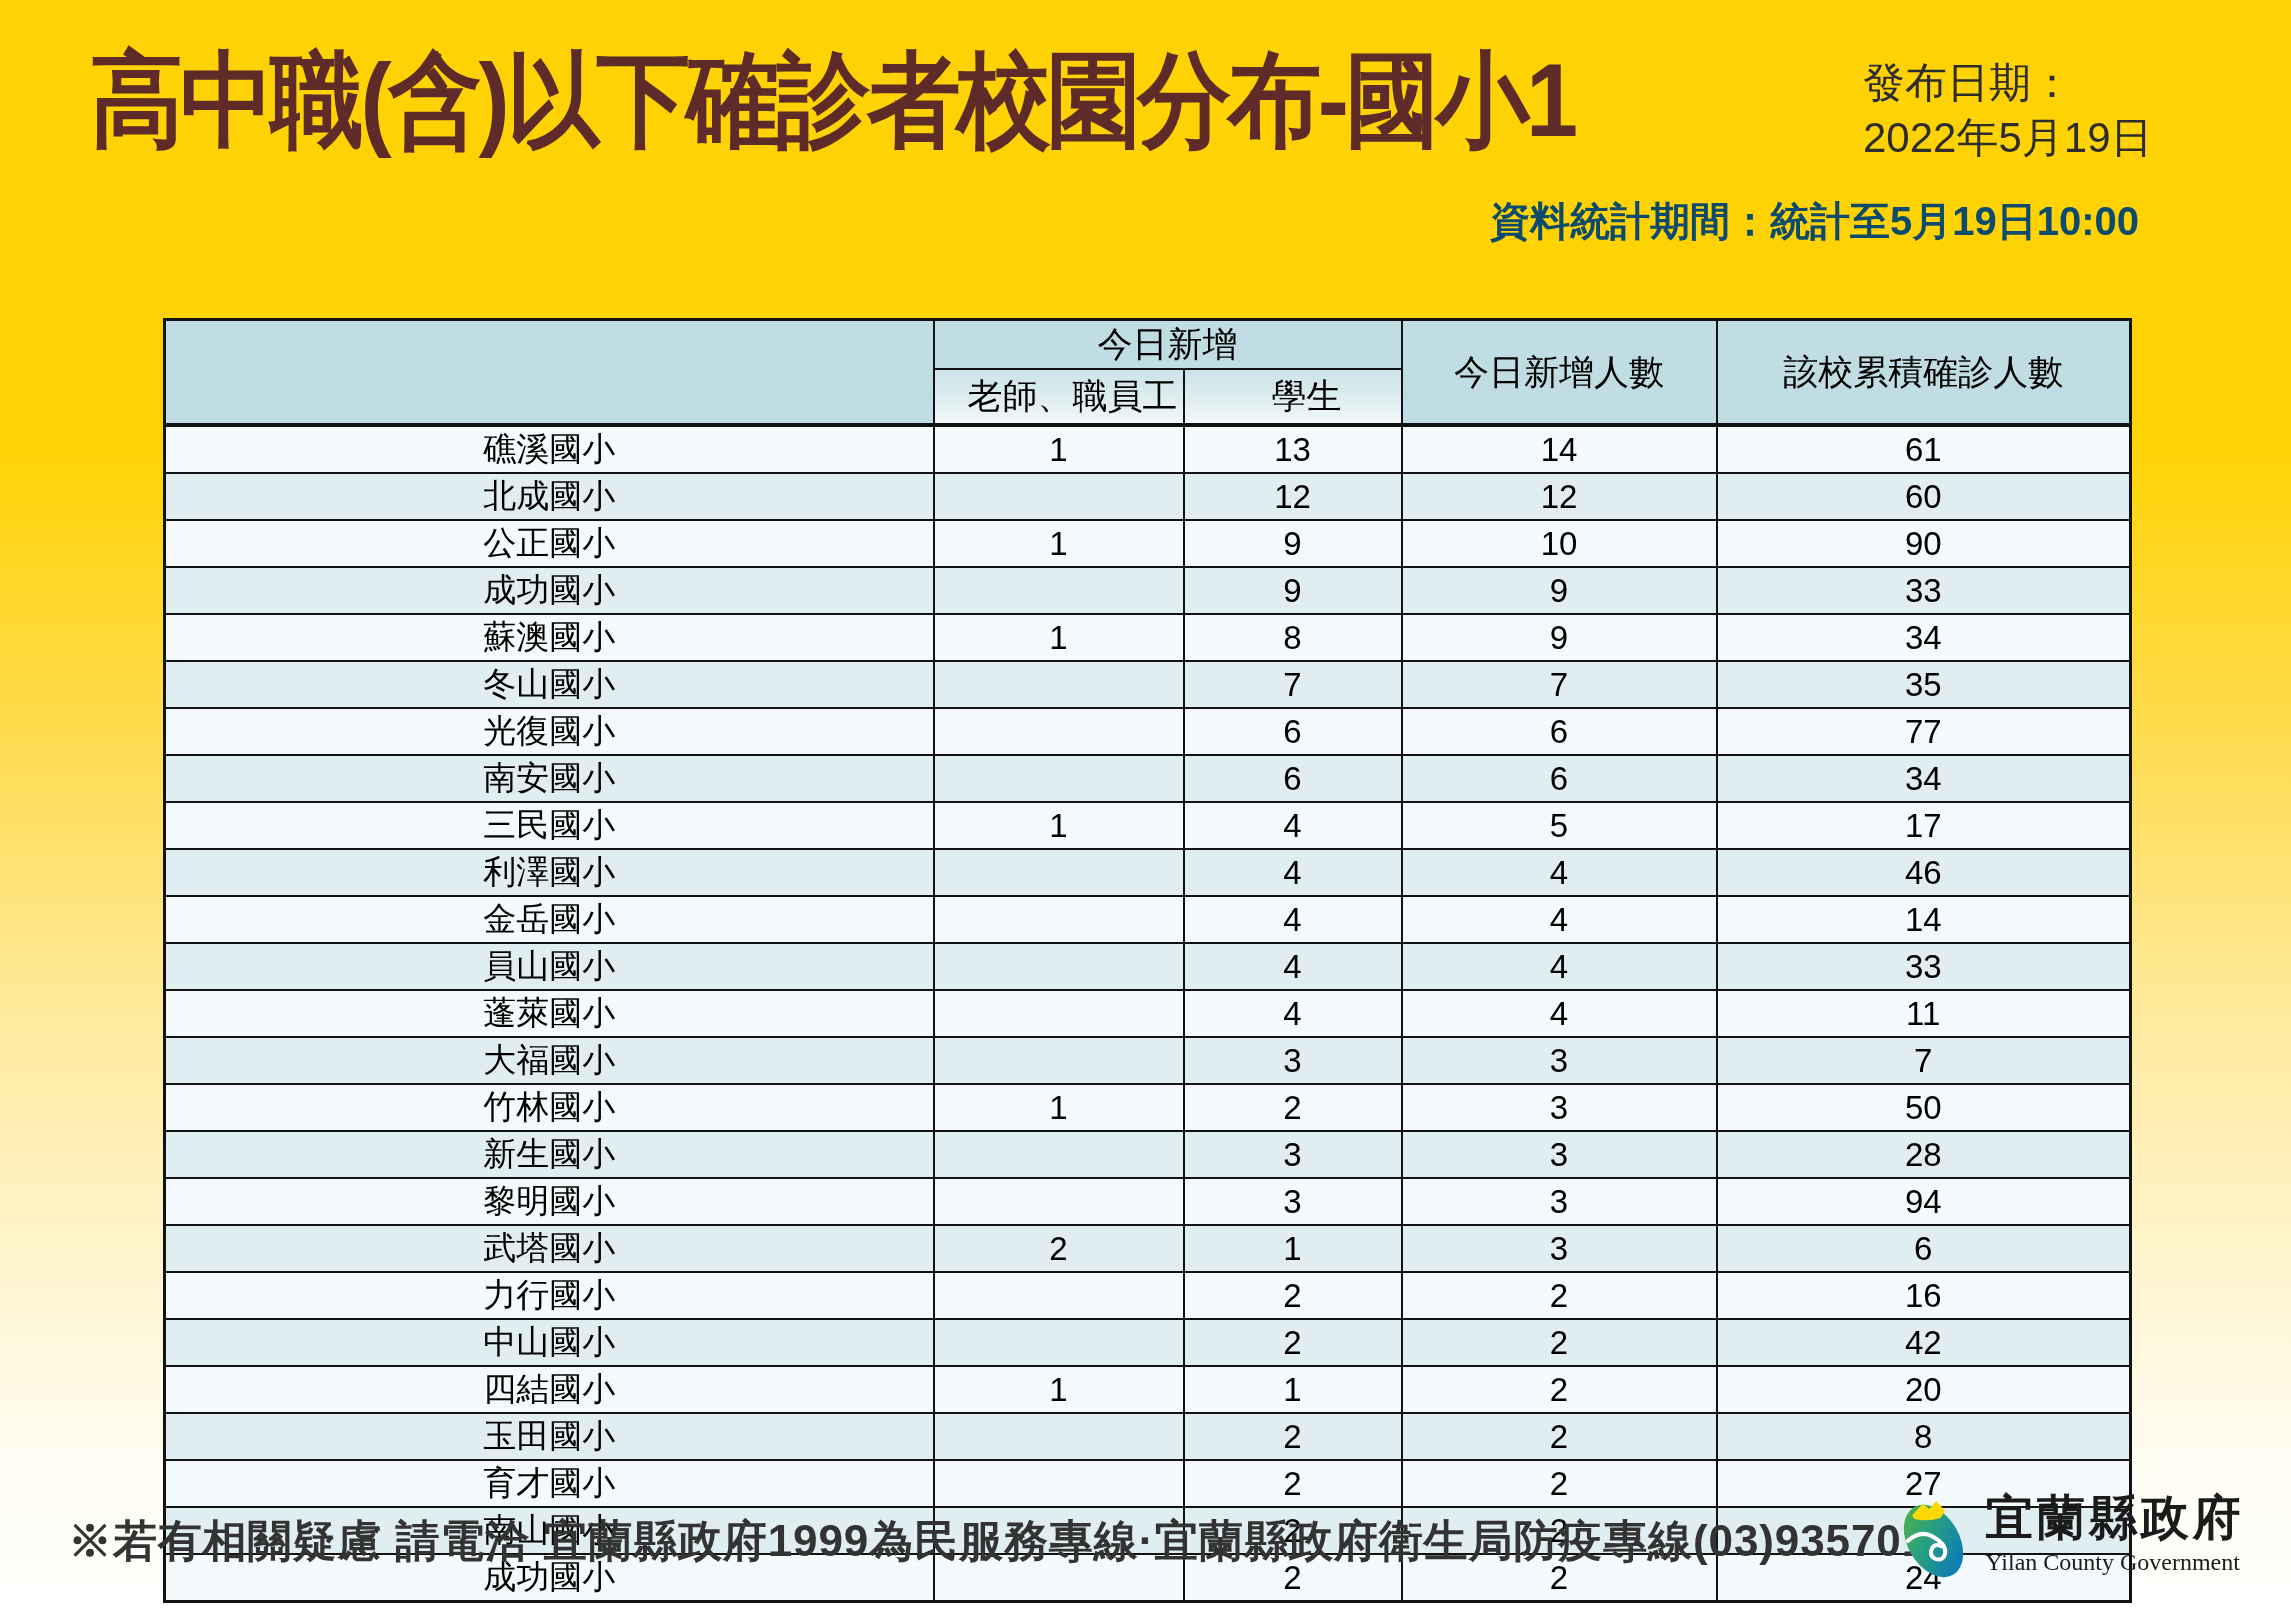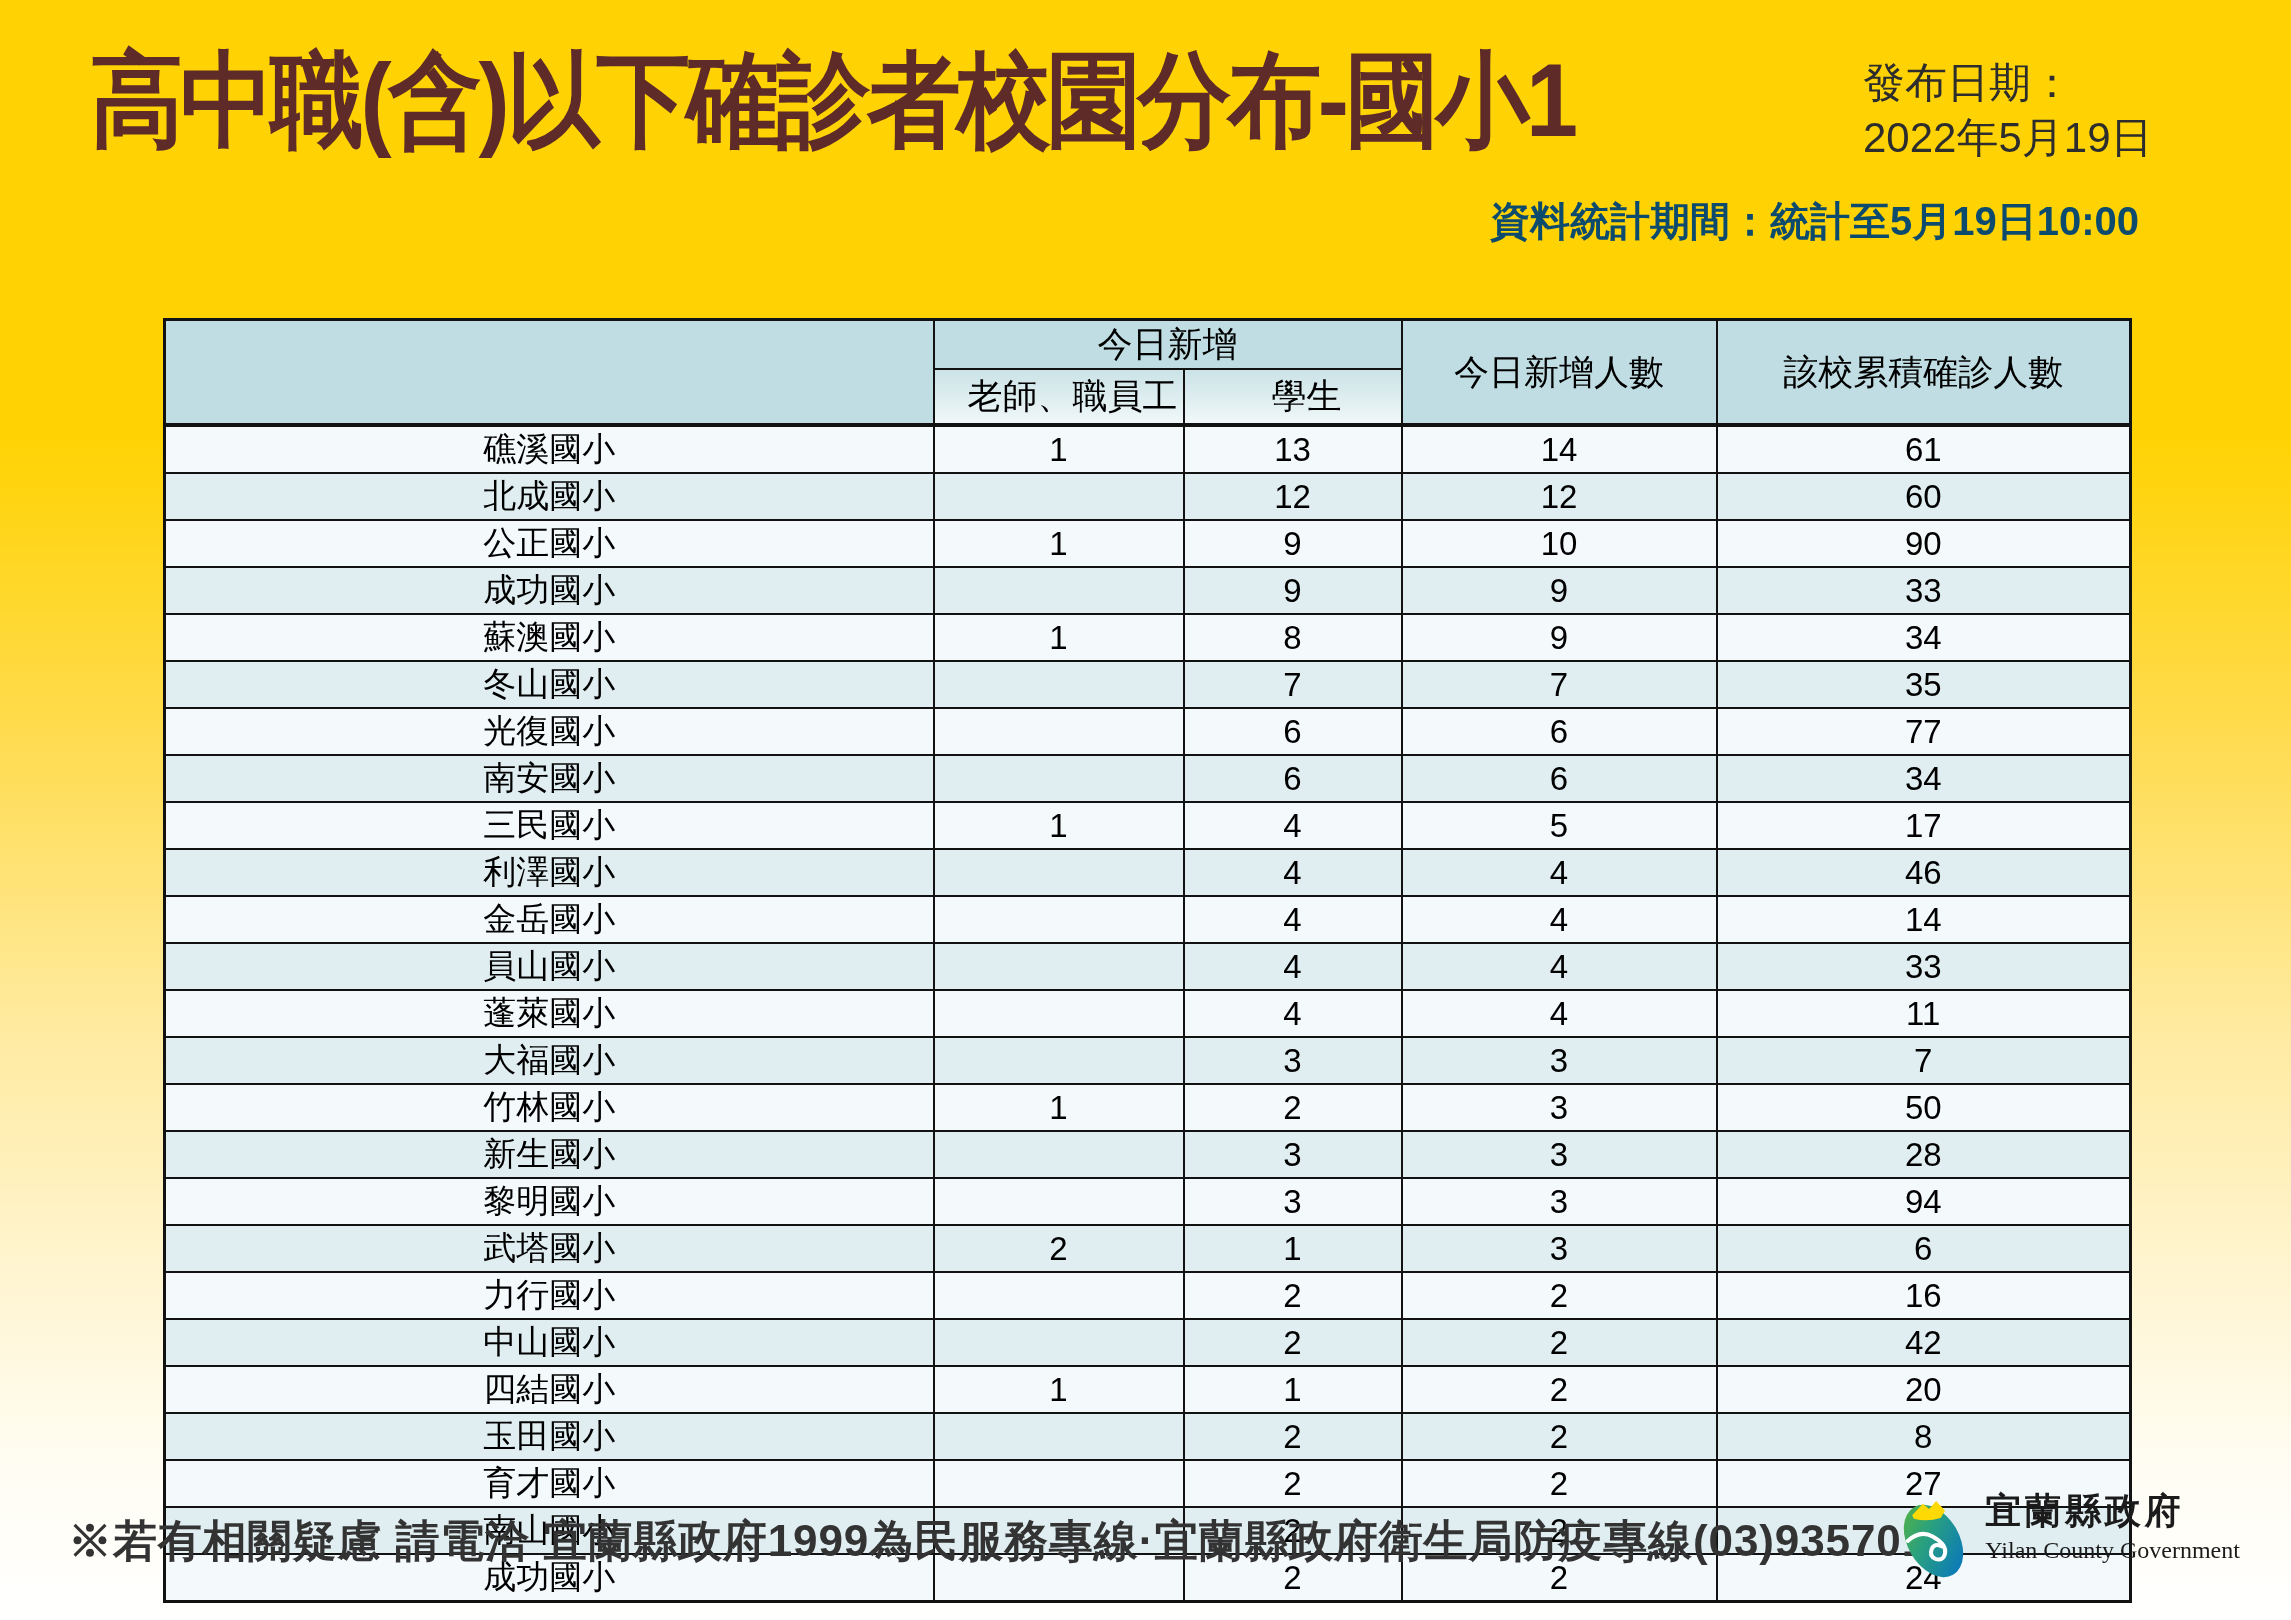--- a/index.html
+++ b/index.html
@@ -73,21 +73,21 @@
   }
   .logo {
     position: absolute; left: 1893px; top: 1493px;
     display: flex; align-items: flex-start;
   }
   .logo-text {
     margin-left: 11.3px;
     font-family: "Liberation Serif", serif; color: #1B1B1B;
   }
   .logo-zh {
-    font-size: 36px; font-weight: 700; letter-spacing: 3.8px;
+    font-size: 48px; font-weight: 700; letter-spacing: 3.8px;
     line-height: 1.05; white-space: nowrap;
   }
   .logo-en {
     font-size: 24px; margin-top: 6px; white-space: nowrap;
   }
 </style>
 </head>
 <body>
 
 <h1 class="title">高中職(含)以下確診者校園分布-國小1</h1>

